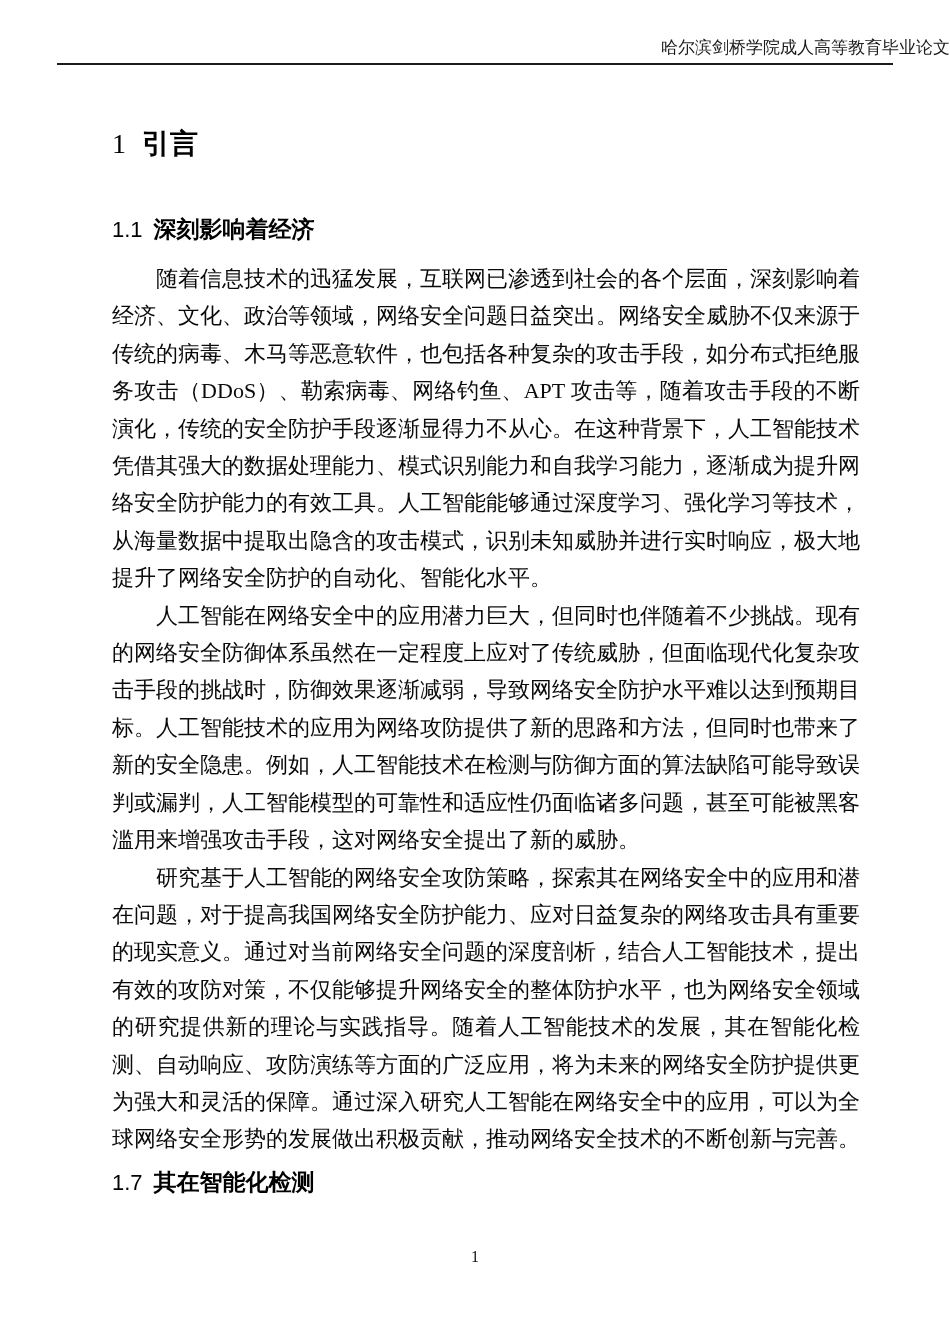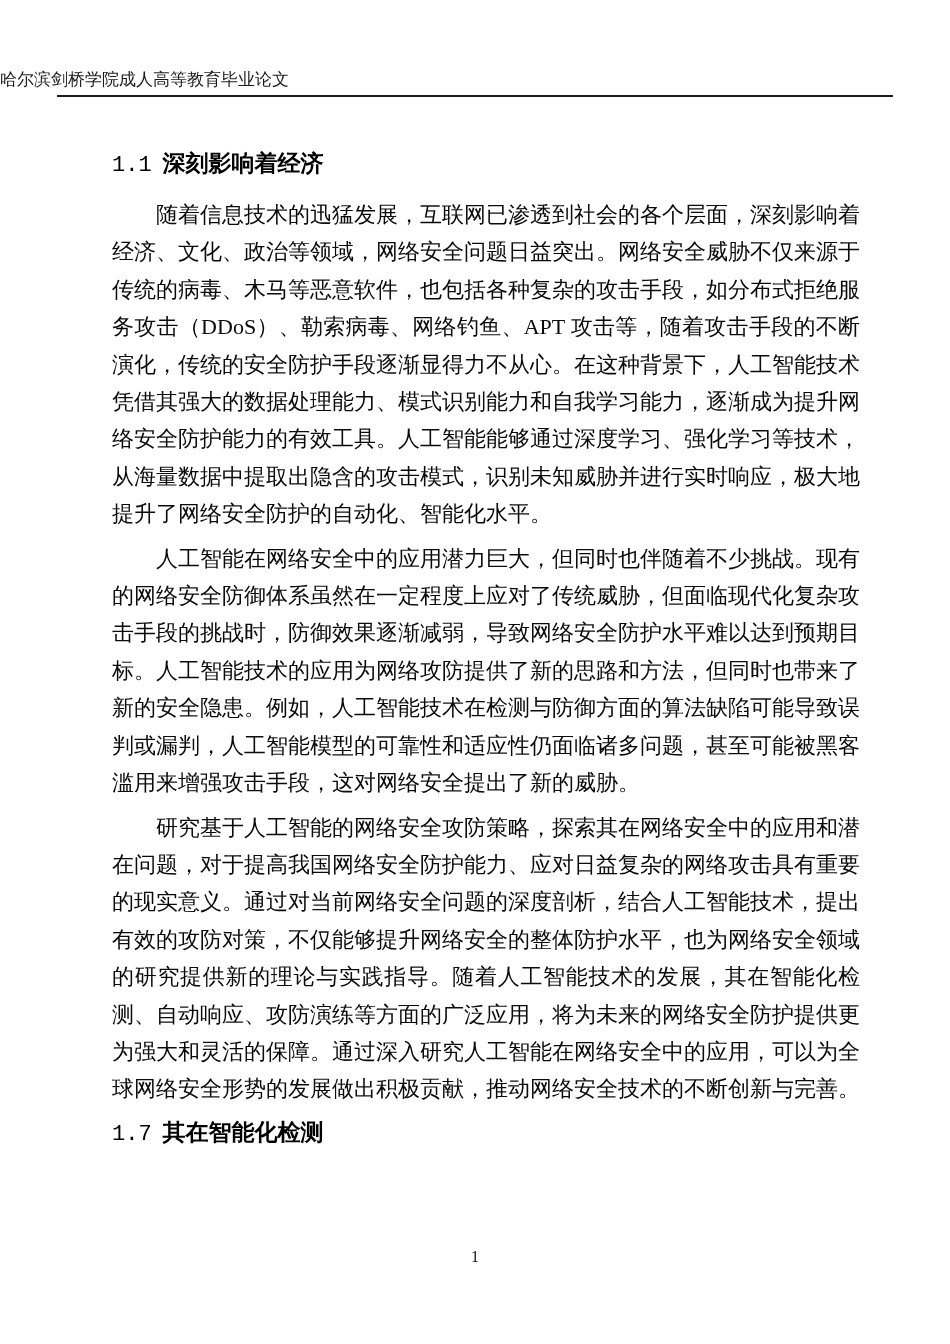--- a/index.html
+++ b/index.html
@@ -8,22 +8,22 @@
     position: relative;
     width: 950px;
     height: 1344px;
     margin: 0 auto;
     background: #ffffff;
     color: #0a0a0a;
     font-family: "Liberation Serif", "DejaVu Serif", serif;
     overflow: hidden;
   }
   .running-head-text {
-    padding-top: 68px;
-    text-align: left;
+    padding-top: 36px;
+    text-align: right;
     font-size: 17px;
     line-height: 24px;
     color: #1a1a1a;
   }
   .header-rule {
     height: 0;
     border-top: 2px solid #1c1c1c;
     margin: 3px 57px 0 57px;
   }
   .content {
@@ -44,37 +44,37 @@
   }
   h2.section-heading {
     margin: 50px 0 0 0;
     font-family: "Liberation Sans", "DejaVu Sans", sans-serif;
     font-weight: 700;
     font-size: 23px;
     line-height: 32px;
     color: #000;
   }
   h2.section-heading .num {
-    font-family: Liberation Mono, monospace;
+    font-family: Liberation Sans, sans-serif;
     font-weight: 400;
     font-size: 22px;
     margin-right: 11px;
   }
   h2.section-heading.sec-2 { margin-top: 8px; }
   .content p.body-para {
     margin: 14px 0 0 0;
     font-size: 22px;
     line-height: 37.4px;
     text-align: justify;
     text-justify: inter-ideograph;
     text-indent: 2em;
     word-break: break-all;
     color: #0a0a0a;
   }
-  .content p.body-para + p.body-para { margin-top: 7px; }
+  .content p.body-para + p.body-para { margin-top: 0; }
   .page-number {
     position: absolute;
     left: 0; right: 0;
     bottom: 79px;
     text-align: center;
     font-size: 16px;
     line-height: 17px;
     color: #111;
   }
 </style>
@@ -83,20 +83,23 @@
 
 <div class="page">
 
   <header>
     <div class="running-head-text">哈尔滨剑桥学院成人高等教育毕业论文</div>
     <div class="header-rule"></div>
   </header>
 
   <main class="content">
 
+    <h1 class="chapter-heading">
+      <span class="num">1</span><span class="ttl">引言</span>
+    </h1>
 
     <h2 class="section-heading sec-1">
       <span class="num">1.1</span><span class="ttl">深刻影响着经济</span>
     </h2>
 
     <p class="body-para">随着信息技术的迅猛发展，互联网已渗透到社会的各个层面，深刻影响着经济、文化、政治等领域，网络安全问题日益突出。网络安全威胁不仅来源于传统的病毒、木马等恶意软件，也包括各种复杂的攻击手段，如分布式拒绝服务攻击（DDoS）、勒索病毒、网络钓鱼、APT 攻击等，随着攻击手段的不断演化，传统的安全防护手段逐渐显得力不从心。在这种背景下，人工智能技术凭借其强大的数据处理能力、模式识别能力和自我学习能力，逐渐成为提升网络安全防护能力的有效工具。人工智能能够通过深度学习、强化学习等技术，从海量数据中提取出隐含的攻击模式，识别未知威胁并进行实时响应，极大地提升了网络安全防护的自动化、智能化水平。</p>
 
     <p class="body-para">人工智能在网络安全中的应用潜力巨大，但同时也伴随着不少挑战。现有的网络安全防御体系虽然在一定程度上应对了传统威胁，但面临现代化复杂攻击手段的挑战时，防御效果逐渐减弱，导致网络安全防护水平难以达到预期目标。人工智能技术的应用为网络攻防提供了新的思路和方法，但同时也带来了新的安全隐患。例如，人工智能技术在检测与防御方面的算法缺陷可能导致误判或漏判，人工智能模型的可靠性和适应性仍面临诸多问题，甚至可能被黑客滥用来增强攻击手段，这对网络安全提出了新的威胁。</p>
 
     <p class="body-para">研究基于人工智能的网络安全攻防策略，探索其在网络安全中的应用和潜在问题，对于提高我国网络安全防护能力、应对日益复杂的网络攻击具有重要的现实意义。通过对当前网络安全问题的深度剖析，结合人工智能技术，提出有效的攻防对策，不仅能够提升网络安全的整体防护水平，也为网络安全领域的研究提供新的理论与实践指导。随着人工智能技术的发展，其在智能化检测、自动响应、攻防演练等方面的广泛应用，将为未来的网络安全防护提供更为强大和灵活的保障。通过深入研究人工智能在网络安全中的应用，可以为全球网络安全形势的发展做出积极贡献，推动网络安全技术的不断创新与完善。</p>

